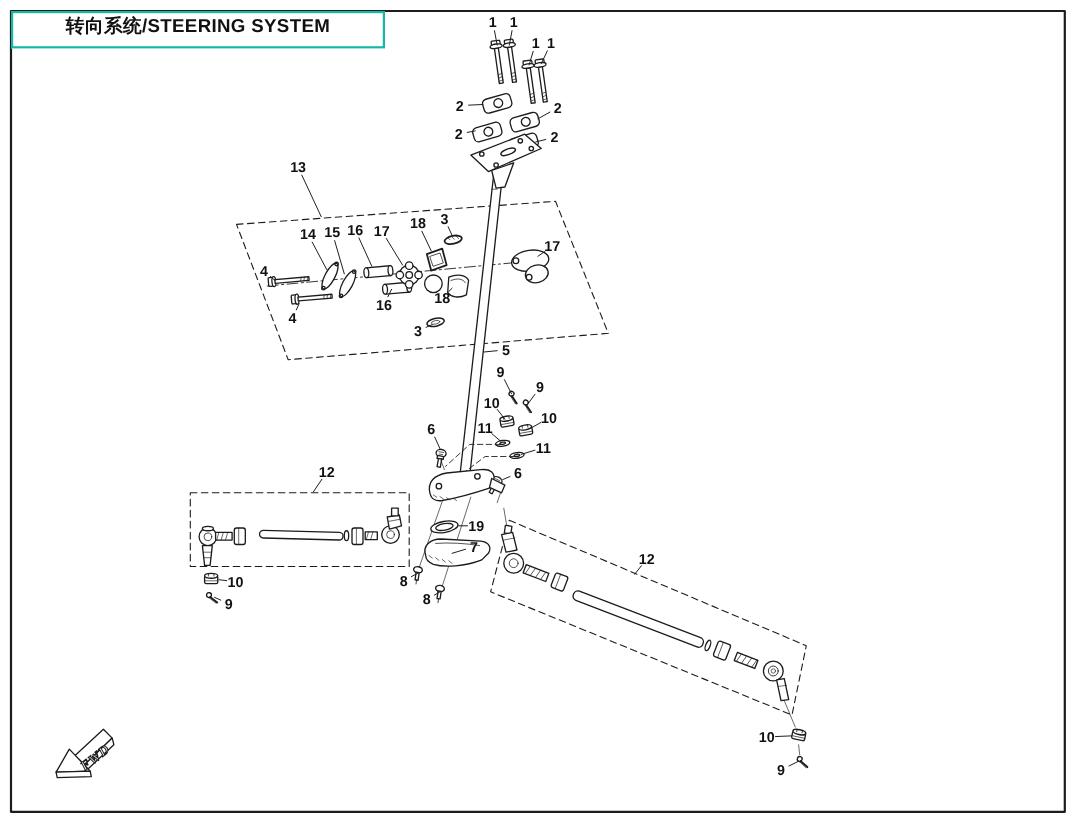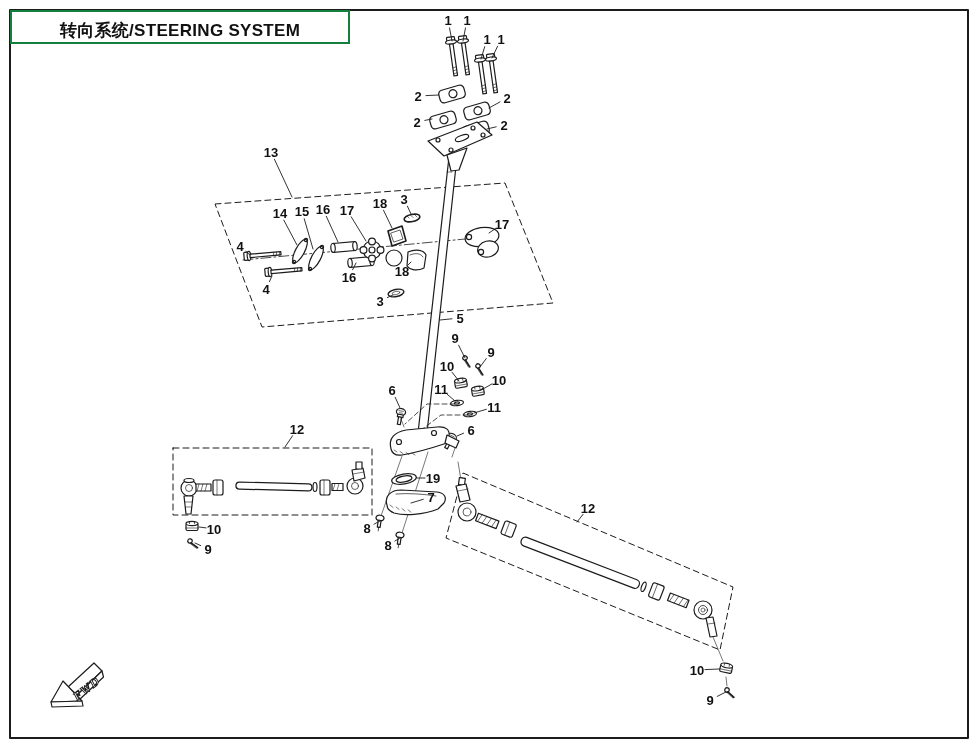--- a/index.html
+++ b/index.html
@@ -1,20 +1,20 @@
 <!DOCTYPE html>
 <html><head>
 <meta charset="utf-8">
 <style>
   html,body{margin:0;padding:0;background:#fff;}
   .page{position:relative;width:980px;height:748px;background:#fff;overflow:hidden;
         font-family:"Liberation Sans",sans-serif;}
   .title-box{position:absolute;left:10px;top:10px;width:340px;height:34px;
-        box-sizing:border-box;border:2px solid #15803d;background:#fff;
-        display:flex;align-items:flex-end;justify-content:center;z-index:2;}
+        box-sizing:border-box;border:2px solid #14b8a6;background:#fff;
+        display:flex;align-items:flex-start;justify-content:center;z-index:2;}
   .title-box span{font-weight:bold;font-size:17px;color:#111;letter-spacing:.3px;white-space:nowrap;}
   svg.diagram{position:absolute;left:0;top:0;z-index:1;}
   .callout{font:bold 13px "Liberation Sans",sans-serif;fill:#111;stroke:none;
         text-anchor:middle;}
   .leader{stroke:#1c1c1c;stroke-width:.9;fill:none;}
   .fwd-text{font:italic bold 12px "Liberation Serif",serif;fill:#fff;stroke:#1c1c1c;
         stroke-width:.9;letter-spacing:1px;}
 </style>
 </head>
 <body>

